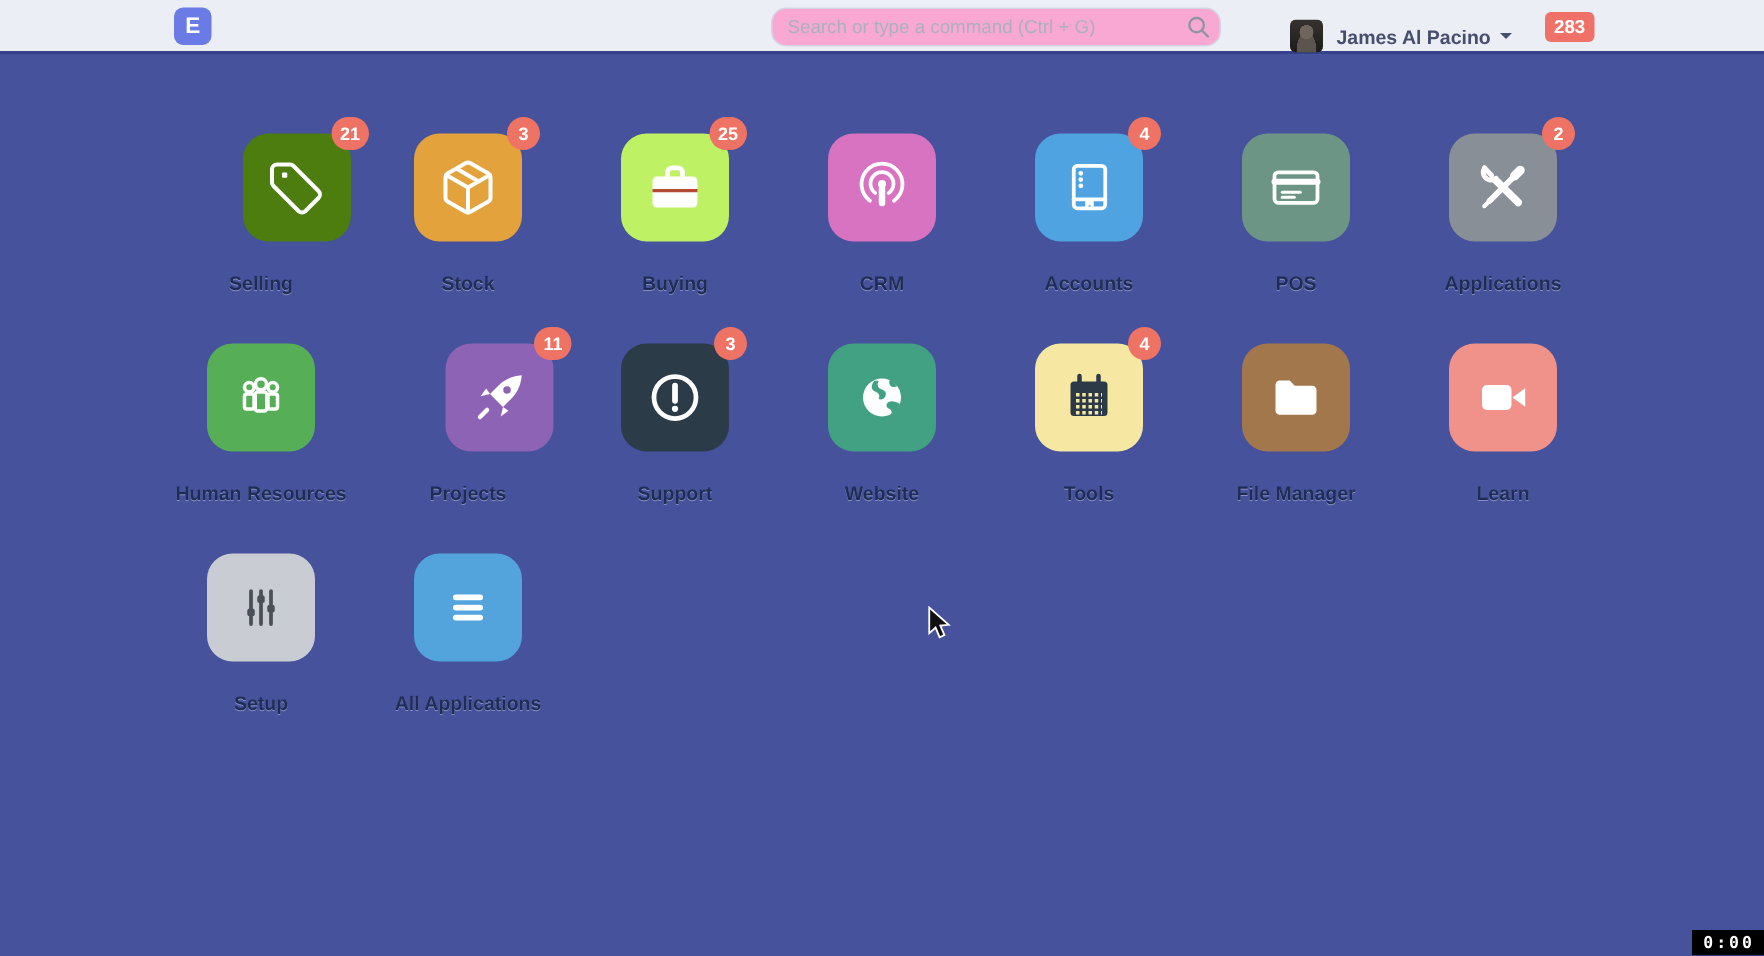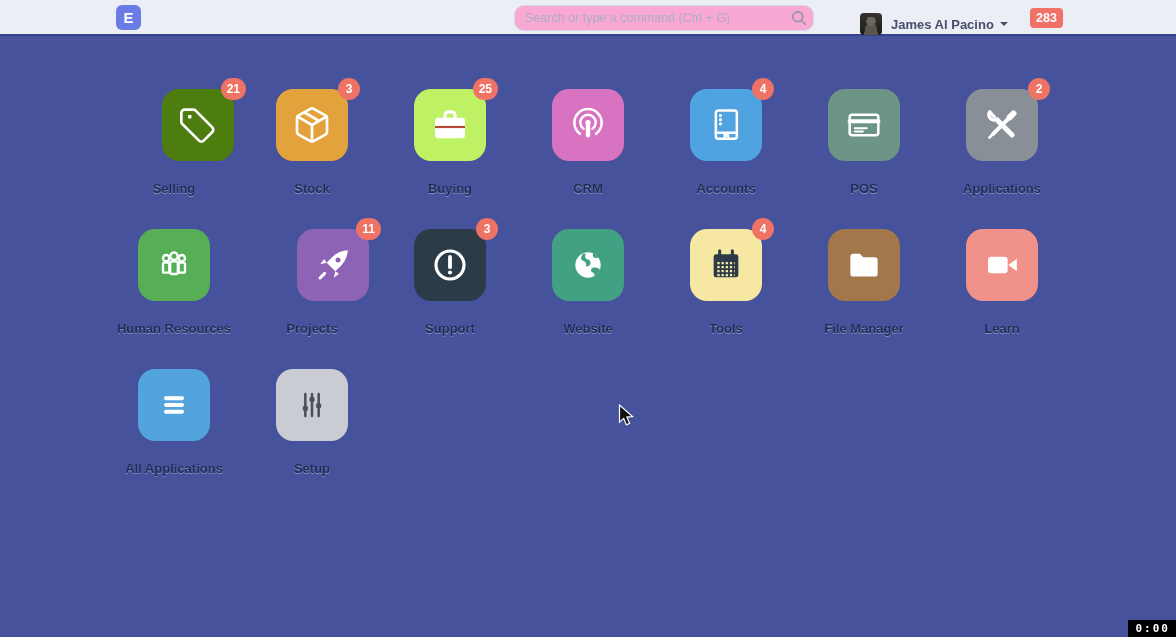--- a/index.html
+++ b/index.html
@@ -317,43 +317,43 @@
       <svg width="40" height="40" viewBox="0 0 24 24">
         <rect x="3.6" y="7" width="11.8" height="10" rx="2" fill="#fff"></rect>
         <path d="M15.8 12l5.1-3.7v7.4z" fill="#fff"></path>
       </svg>
 
     </div>
     <div class="module-label">Learn</div>
   </div>
 
   <div class="cell">
-    <div class="tile" style="background: rgb(83, 164, 220);">
-      <svg width="40" height="40" viewBox="0 0 24 24">
-        <rect x="6" y="6.8" width="12" height="2.3" rx="1.1" fill="#fff"></rect>
-        <rect x="6" y="10.85" width="12" height="2.3" rx="1.1" fill="#fff"></rect>
-        <rect x="6" y="14.9" width="12" height="2.3" rx="1.1" fill="#fff"></rect>
-      </svg>
-
-    </div>
-    <div class="module-label">All Applications</div>
-  </div>
-
-  <div class="cell">
     <div class="tile" style="background: rgb(201, 205, 211);">
       <svg width="40" height="40" viewBox="0 0 24 24">
         <path d="M8 5.4v13.2M12 5.4v13.2M16 5.4v13.2" stroke="#4A5058" stroke-width="1.5" stroke-linecap="round"></path>
         <rect x="6.5" y="12.4" width="3" height="3.1" rx="1" fill="#4A5058"></rect>
         <rect x="10.5" y="7.1" width="3" height="3.1" rx="1" fill="#4A5058"></rect>
         <rect x="14.5" y="10.9" width="3" height="3.1" rx="1" fill="#4A5058"></rect>
       </svg>
 
     </div>
     <div class="module-label">Setup</div>
   </div>
 
+  <div class="cell">
+    <div class="tile" style="background: rgb(83, 164, 220);">
+      <svg width="40" height="40" viewBox="0 0 24 24">
+        <rect x="6" y="6.8" width="12" height="2.3" rx="1.1" fill="#fff"></rect>
+        <rect x="6" y="10.85" width="12" height="2.3" rx="1.1" fill="#fff"></rect>
+        <rect x="6" y="14.9" width="12" height="2.3" rx="1.1" fill="#fff"></rect>
+      </svg>
+
+    </div>
+    <div class="module-label">All Applications</div>
+  </div>
+
 </div>
 
 <svg class="cursor" width="18" height="24" viewBox="0 0 18 24">
   <path d="M1.5 1 1.5 18.2 5.7 14.4 8.4 20.8 11.6 19.4 8.9 13.1 14.5 12.6 Z" fill="#111" stroke="#fff" stroke-width="1.2"></path>
 </svg>
 
 <div class="rec-timer">0:00</div>
 
 </body></html>

